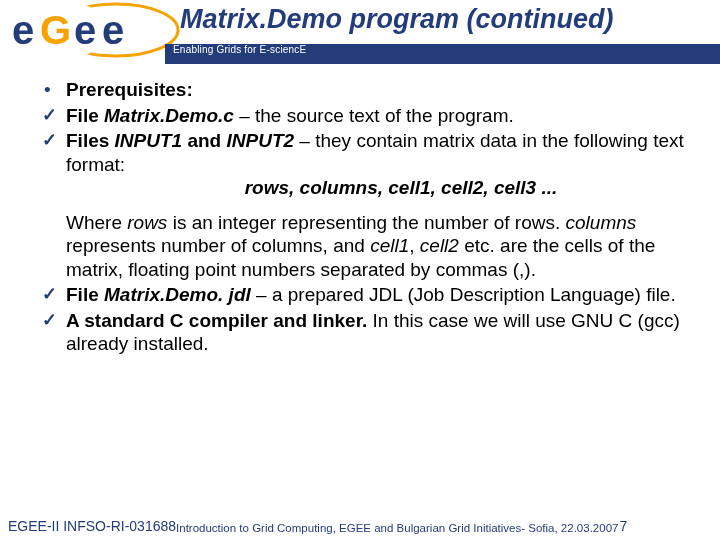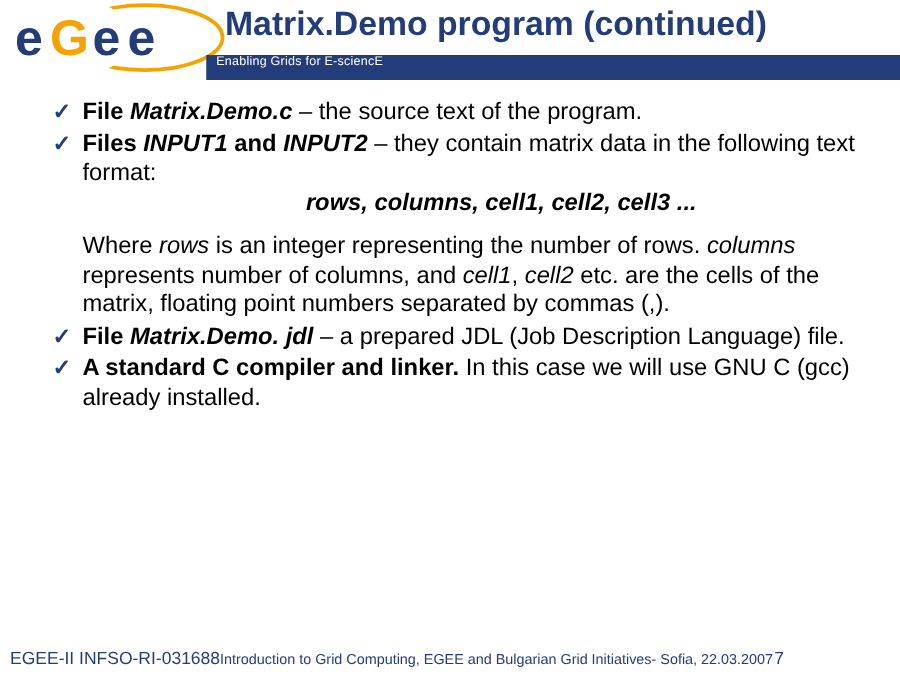--- a/index.html
+++ b/index.html
@@ -1,21 +1,21 @@
 <!DOCTYPE html>
 <html><head>
 <meta charset="utf-8">
 <style>
   * { box-sizing: border-box; margin: 0; padding: 0; }
   html, body { width: 720px; height: 540px; font-family: Arial, Helvetica, sans-serif; background: #fff; overflow: hidden; }
   .slide { width: 720px; height: 540px; position: relative; display: flex; flex-direction: column; }
   .header { position: relative; height: 68px; }
   .title {
     position: absolute; left: 180px; top: 4px; right: 8px;
-    font-size: 27px; font-weight: bold; color: #233c7a;
+    font-size: 27px; font-weight: bold; font-style: italic; color: #233c7a;
     white-space: nowrap;
   }
   .bluebar {
     position: absolute; left: 165px; top: 44px; right: 0; height: 20px;
     background: #233c7a; color: #fff; font-size: 10px; display: flex; align-items: flex-start;
     padding-left: 8px; letter-spacing: .2px;
   }
   .logo { position: absolute; left: 6px; top: 2px; width: 175px; height: 62px; }
   .logo svg { width: 100%; height: 100%; }
 
@@ -60,20 +60,23 @@
       <span>Matrix.</span><span>Demo program (continued)</span>
     </div>
     <div class="bluebar">
       <span>Enabling Grids for E-sciencE</span>
     </div>
   </div>
 
   <div class="body">
     <ul class="top">
 
+      <li class="bullet-dot">
+        <span class="b">Prerequisites:</span>
+      </li>
 
       <li class="bullet-check">
         <span class="b">File </span><span class="bi">Matrix.Demo.c</span><span> – the source text of the program.</span>
       </li>
 
       <li class="bullet-check">
         <span class="b">Files </span><span class="bi">INPUT1</span><span class="b"> and </span><span class="bi">INPUT2</span><span> – they contain matrix data in the following text format:</span>
         <div class="indent bi">rows, columns, cell1, cell2, cell3 ...</div>
         <div>
           <span>Where </span><span class="i">rows</span><span> is an integer representing the number of rows. </span><span class="i">columns</span><span> represents number of columns, and </span><span class="i">cell1</span><span>, </span><span class="i">cell2</span><span> etc. are the cells of the matrix, floating point numbers separated by commas (,).</span>

